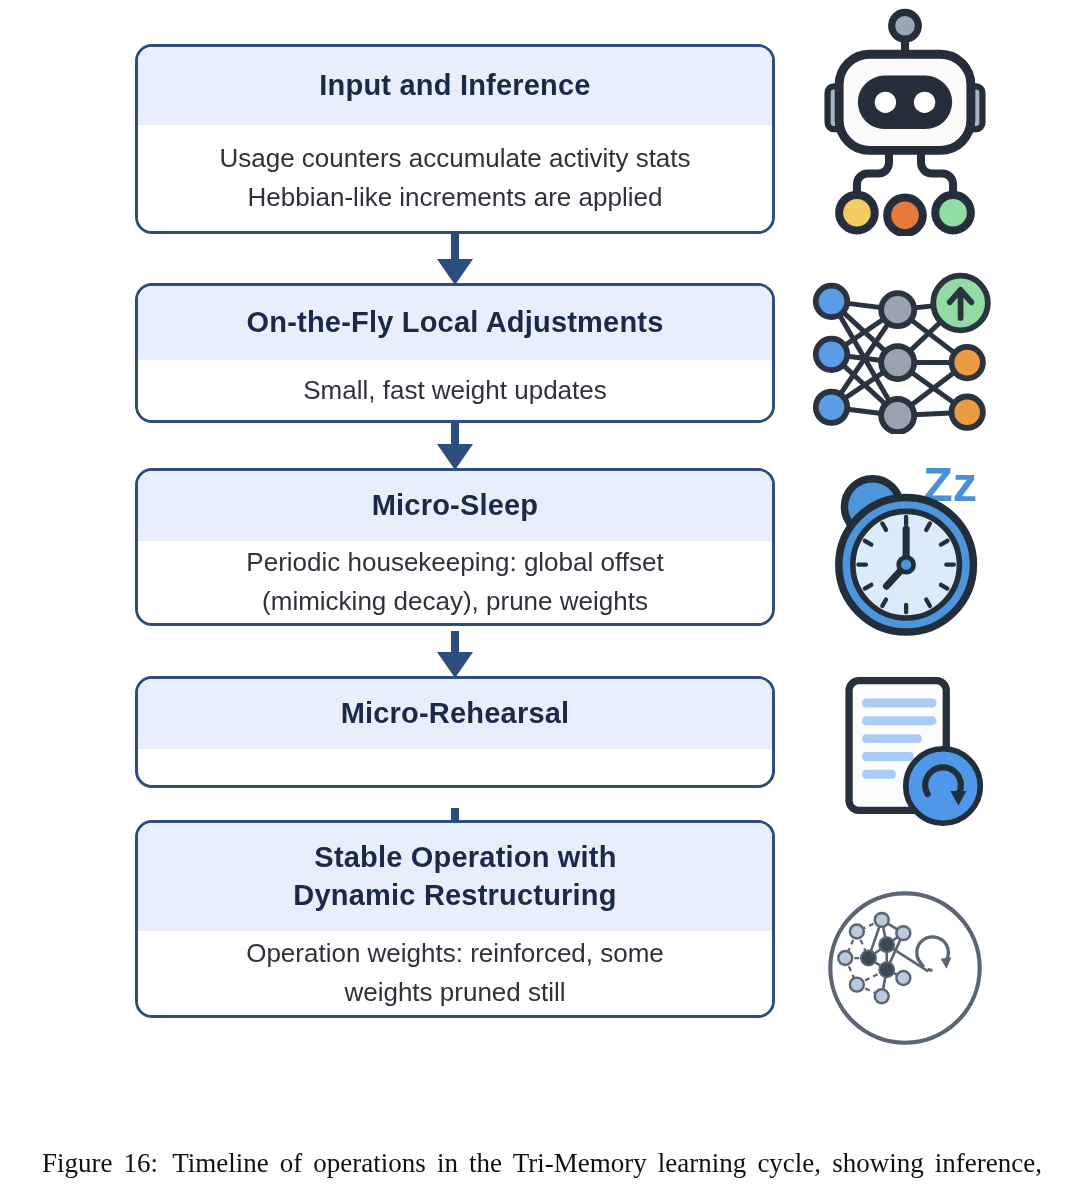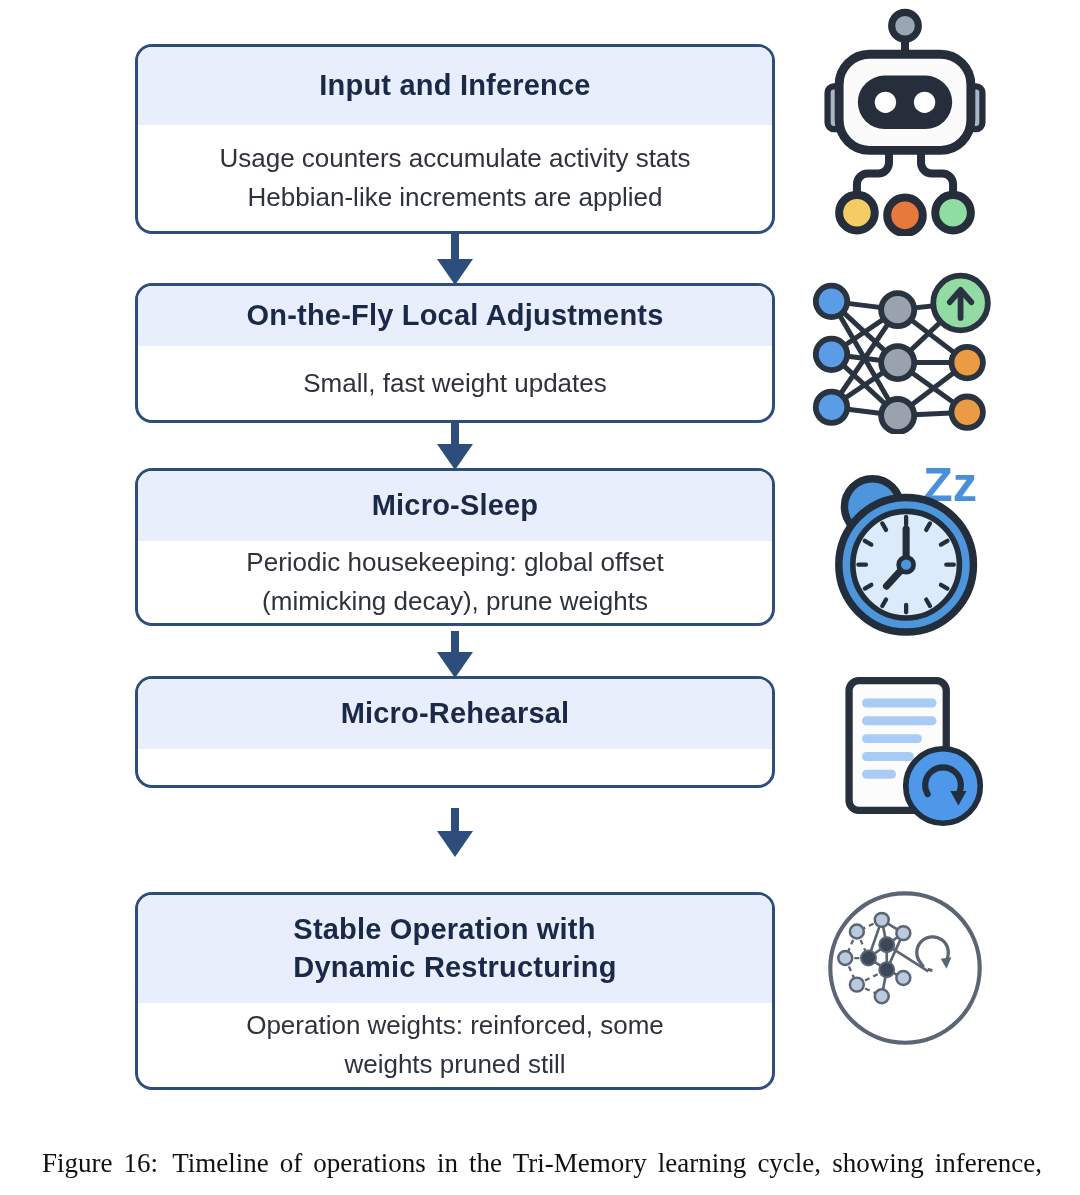--- a/index.html
+++ b/index.html
@@ -14,26 +14,25 @@
     background:#ffffff; overflow:hidden;
     display:flex; flex-direction:column;
     box-sizing:border-box;
   }
   .stage-header {
     background:#e8eefb; display:flex; align-items:center; justify-content:center;
     flex:0 0 auto;
   }
   .stage-title {
     font-weight:bold; font-size:29px; line-height:1.3; color:#1a2947;
-    text-align:left; white-space:pre-line; letter-spacing:0.2px;
+    text-align:right; white-space:pre-line; letter-spacing:0.2px;
   }
   .stage-body {
     flex:1; display:flex; align-items:center; justify-content:center;
     background:#ffffff;
-    border-radius:26px;
   }
   .stage-desc {
     font-size:26px; line-height:1.5; color:#2e323a;
     text-align:center; white-space:pre-line;
   }
   .flow-arrow { position:absolute; left:437px; width:36px; }
   .flow-arrow .stem {
     position:absolute; left:14px; top:0; bottom:20px; width:8px;
     background:#2d4d7c;
   }
@@ -64,21 +63,21 @@
 Hebbian-like increments are applied</div>
     </div>
   </div>
 
   <div class="flow-arrow" style="top:231px;height:54px;">
     <div class="stem"></div>
     <div class="head"></div>
   </div>
 
   <div class="stage" style="top:283px;height:140px;">
-    <div class="stage-header" style="height:60px;">
+    <div class="stage-header" style="height:74px;">
       <div class="stage-title">On-the-Fly Local Adjustments</div>
     </div>
     <div class="stage-body">
       <div class="stage-desc">Small, fast weight updates</div>
     </div>
   </div>
 
   <div class="flow-arrow" style="top:421px;height:49px;">
     <div class="stem"></div>
     <div class="head"></div>
@@ -103,21 +102,21 @@
     <div class="stage-header" style="height:70px;">
       <div class="stage-title">Micro-Rehearsal</div>
     </div>
   </div>
 
   <div class="flow-arrow" style="top:808px;height:49px;">
     <div class="stem"></div>
     <div class="head"></div>
   </div>
 
-  <div class="stage" style="top:892px;height:198px;">
+  <div class="stage" style="top:820px;height:198px;">
     <div class="stage-header" style="height:108px;">
       <div class="stage-title">Stable Operation with
 Dynamic Restructuring</div>
     </div>
     <div class="stage-body">
       <div class="stage-desc">Operation weights: reinforced, some
 weights pruned still</div>
     </div>
   </div>
 

